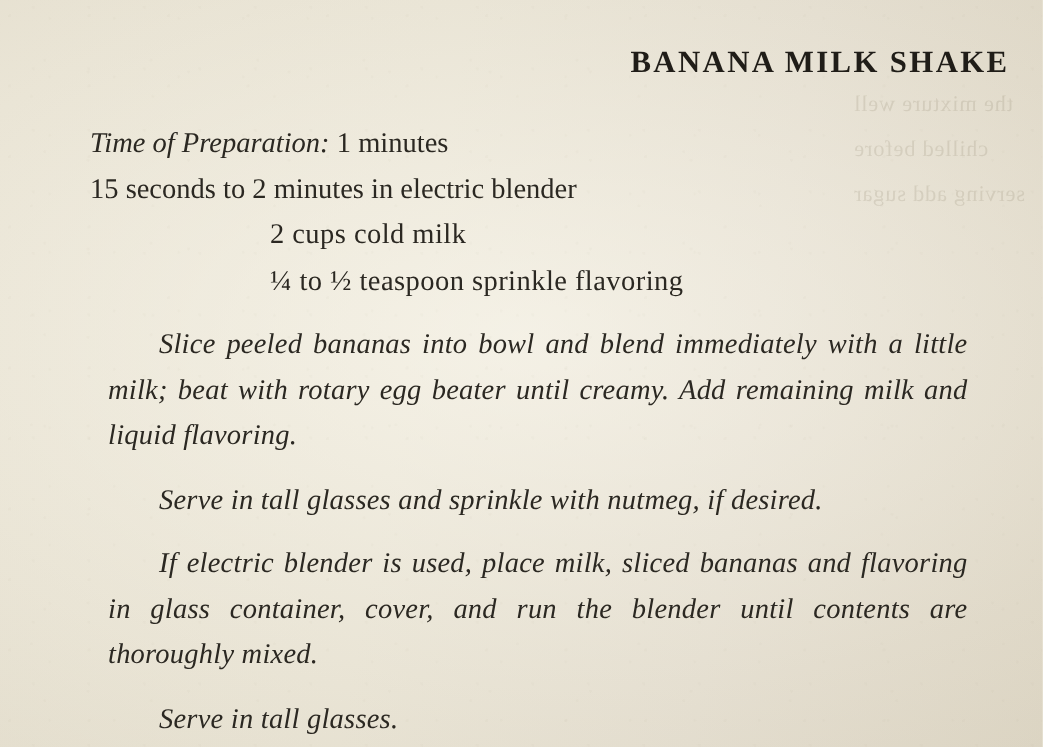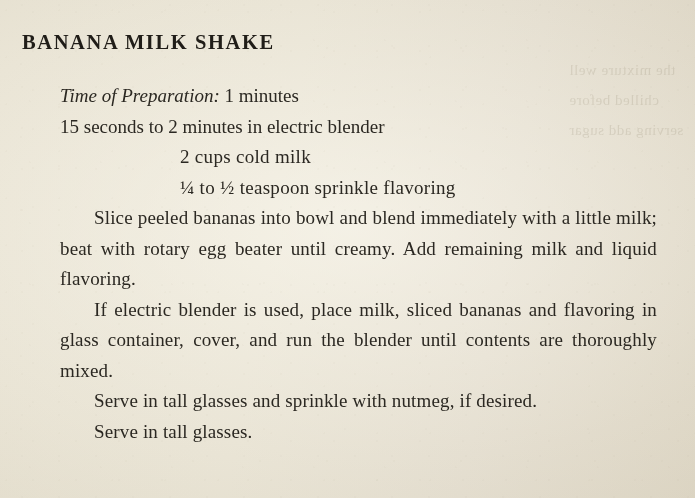--- a/index.html
+++ b/index.html
@@ -51,21 +51,21 @@
     transform: scaleX(-1);
     letter-spacing: 0.5px;
     pointer-events: none;
     font-family: "Liberation Serif", serif;
   }
   .content {
     position: relative;
     padding: 0 22px;
   }
   .title {
-    text-align: left;
+    text-align: right;
     font-size: 20.5px;
     letter-spacing: 1.6px;
     font-weight: bold;
     margin-top: 31px;
     margin-bottom: 0;
     color: #201d18;
     font-family: "Liberation Serif", serif;
   }
   .body-block {
     margin-top: 27px;
@@ -86,23 +86,24 @@
   .ingredients {
     padding-left: 120px;
   }
   .ing-line {
     white-space: nowrap;
     letter-spacing: 0.3px;
   }
   .para {
     text-align: justify;
     text-indent: 34px;
-    margin: 0;
+    margin: 12px;
     padding-right: 4px;
     letter-spacing: 0.15px;
+    font-style: italic;
   }
   .para.last-of-block {
     text-align: left;
   }
   .para + .para {
     margin-top: 0;
   }
 </style>
 </head>
 <body>
@@ -120,18 +121,18 @@
     <div class="line"><span class="prep-label">Time of Preparation:</span><span> 1 minutes</span></div>
 
     <div class="line">15 seconds to 2 minutes in electric blender</div>
 
     <div class="ingredients">
       <div class="ing-line">2 cups cold milk</div>
       <div class="ing-line">¼ to ½ teaspoon sprinkle flavoring</div>
     </div>
 
     <p class="para">Slice peeled bananas into bowl and blend immediately with a little milk; beat with rotary egg beater until creamy. Add remaining milk and liquid flavoring.</p>
+    <p class="para last-of-block">Serve in tall glasses and sprinkle with nutmeg, if desired.</p>
     <p class="para">If electric blender is used, place milk, sliced bananas and flavoring in glass container, cover, and run the blender until contents are thoroughly mixed.</p>
-    <p class="para last-of-block">Serve in tall glasses and sprinkle with nutmeg, if desired.</p>
     <p class="para last-of-block">Serve in tall glasses.</p>
 
   </div>
 </div>
 
 </body></html>

